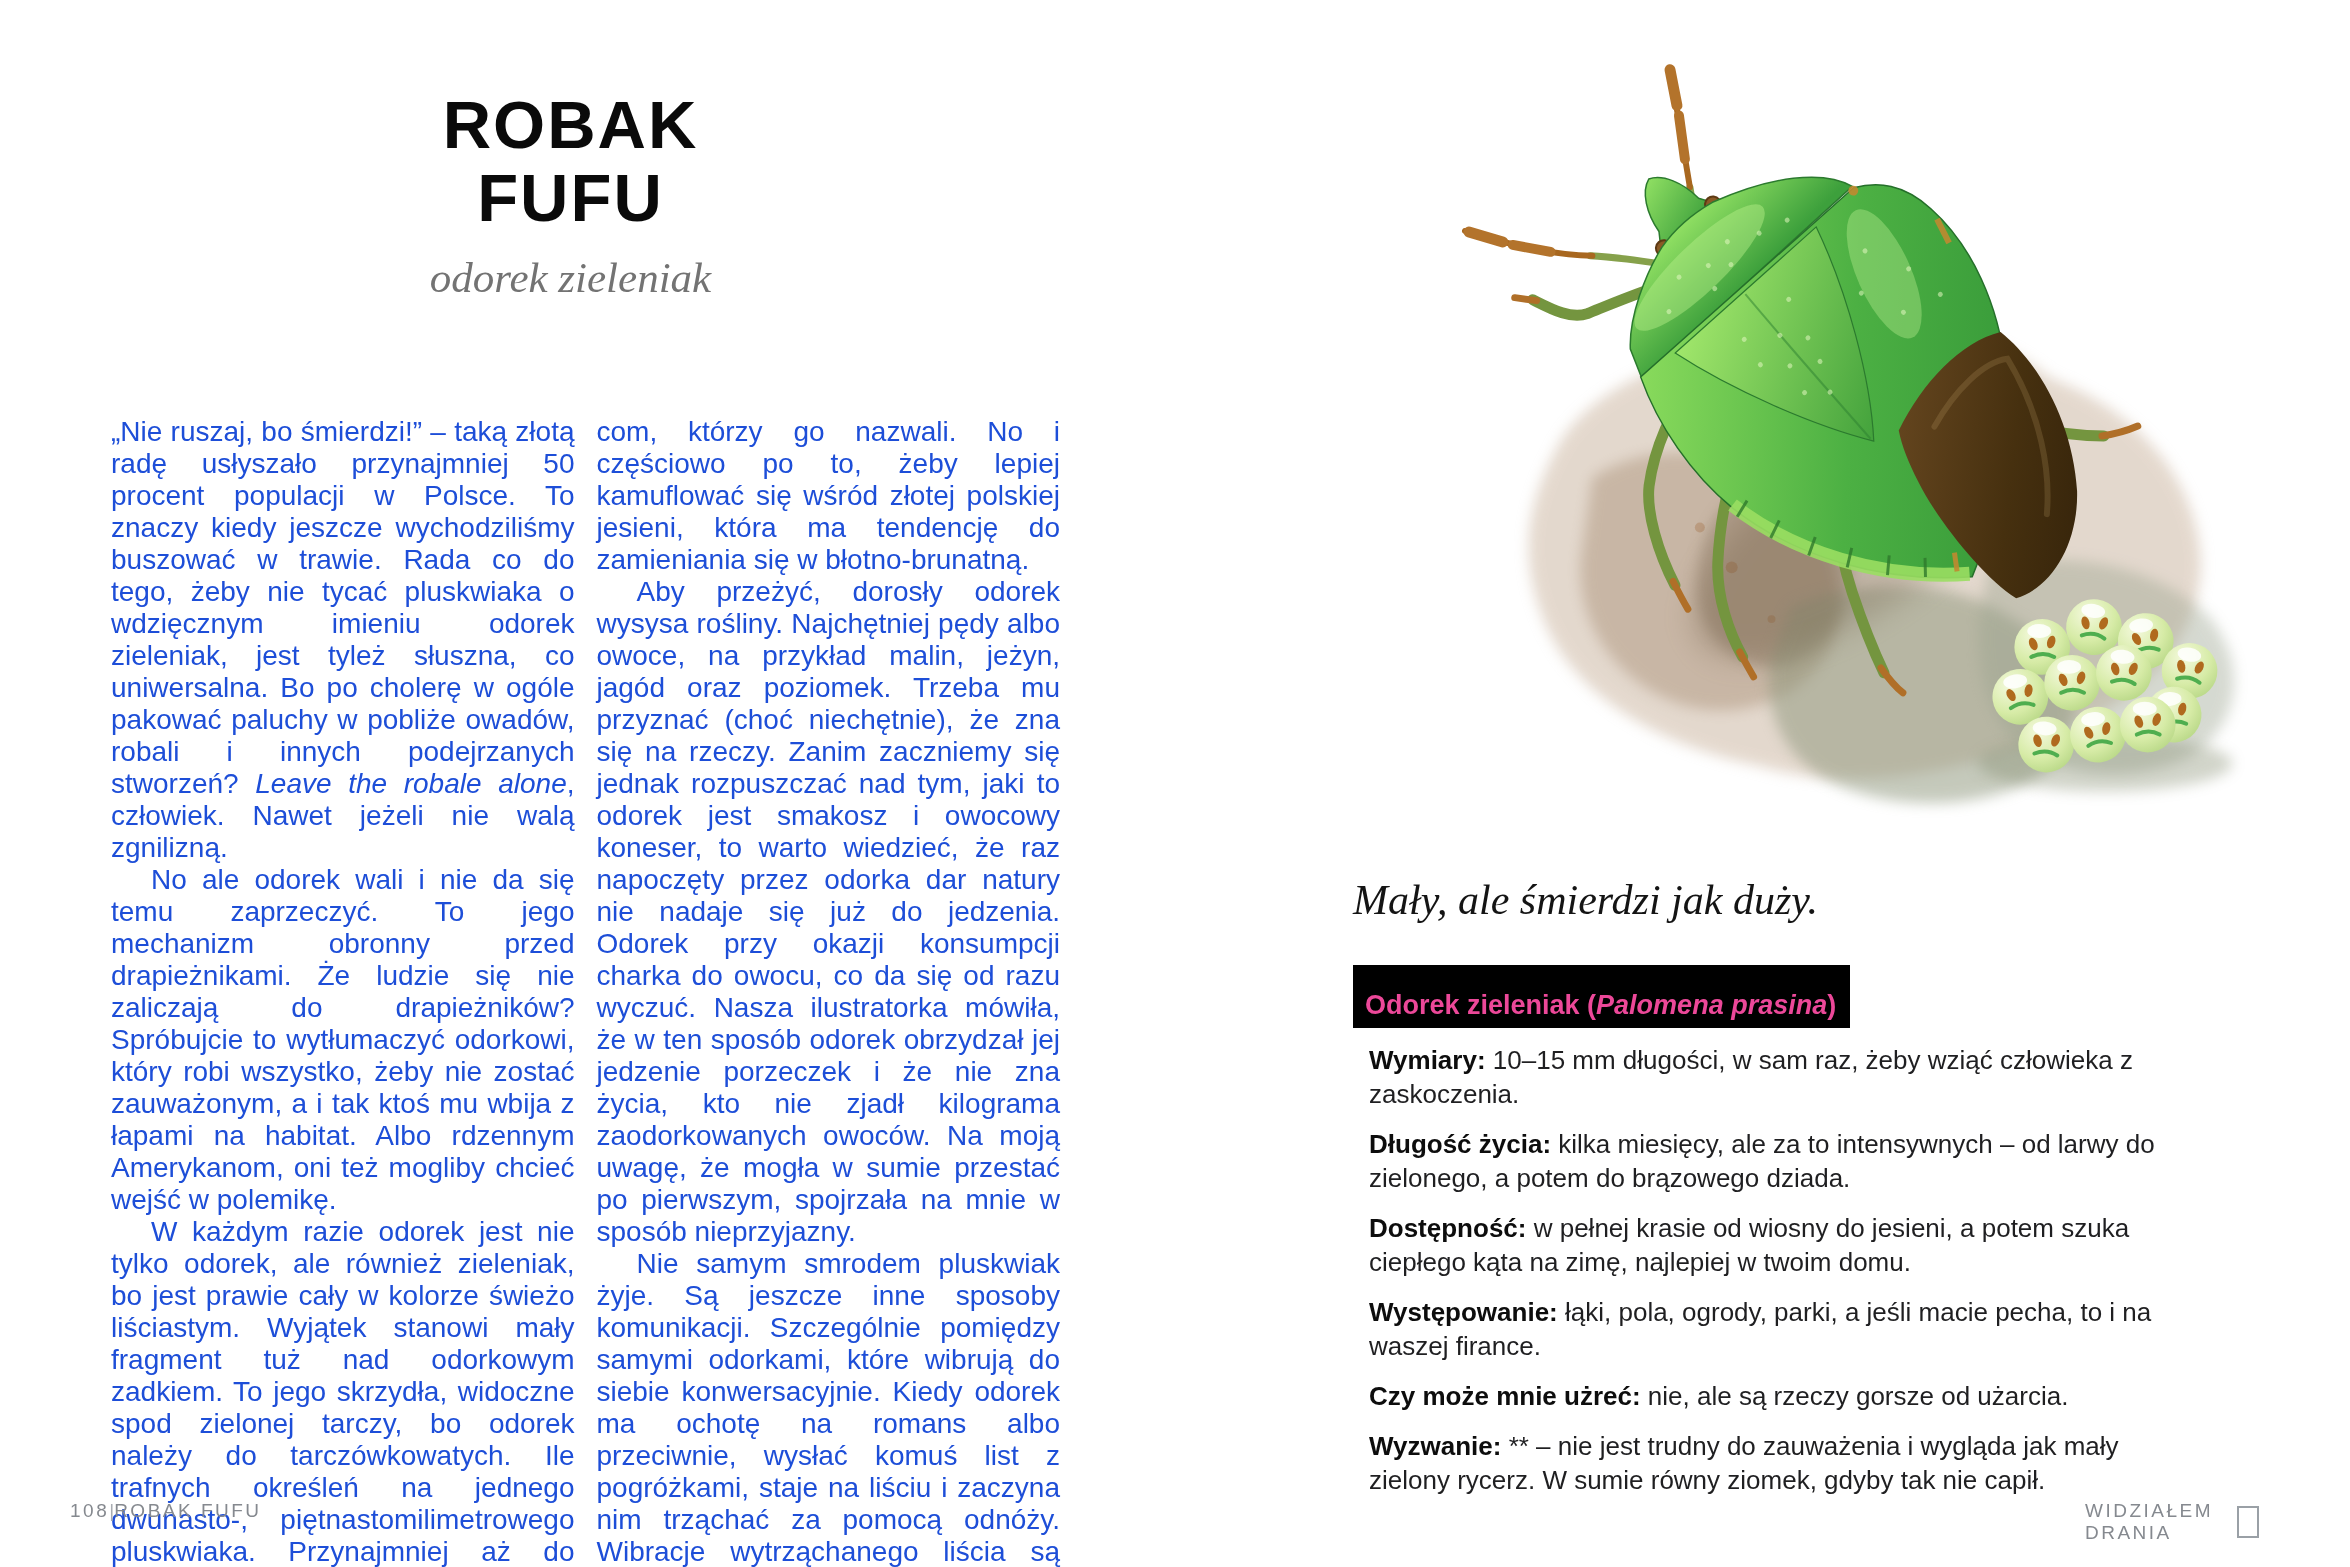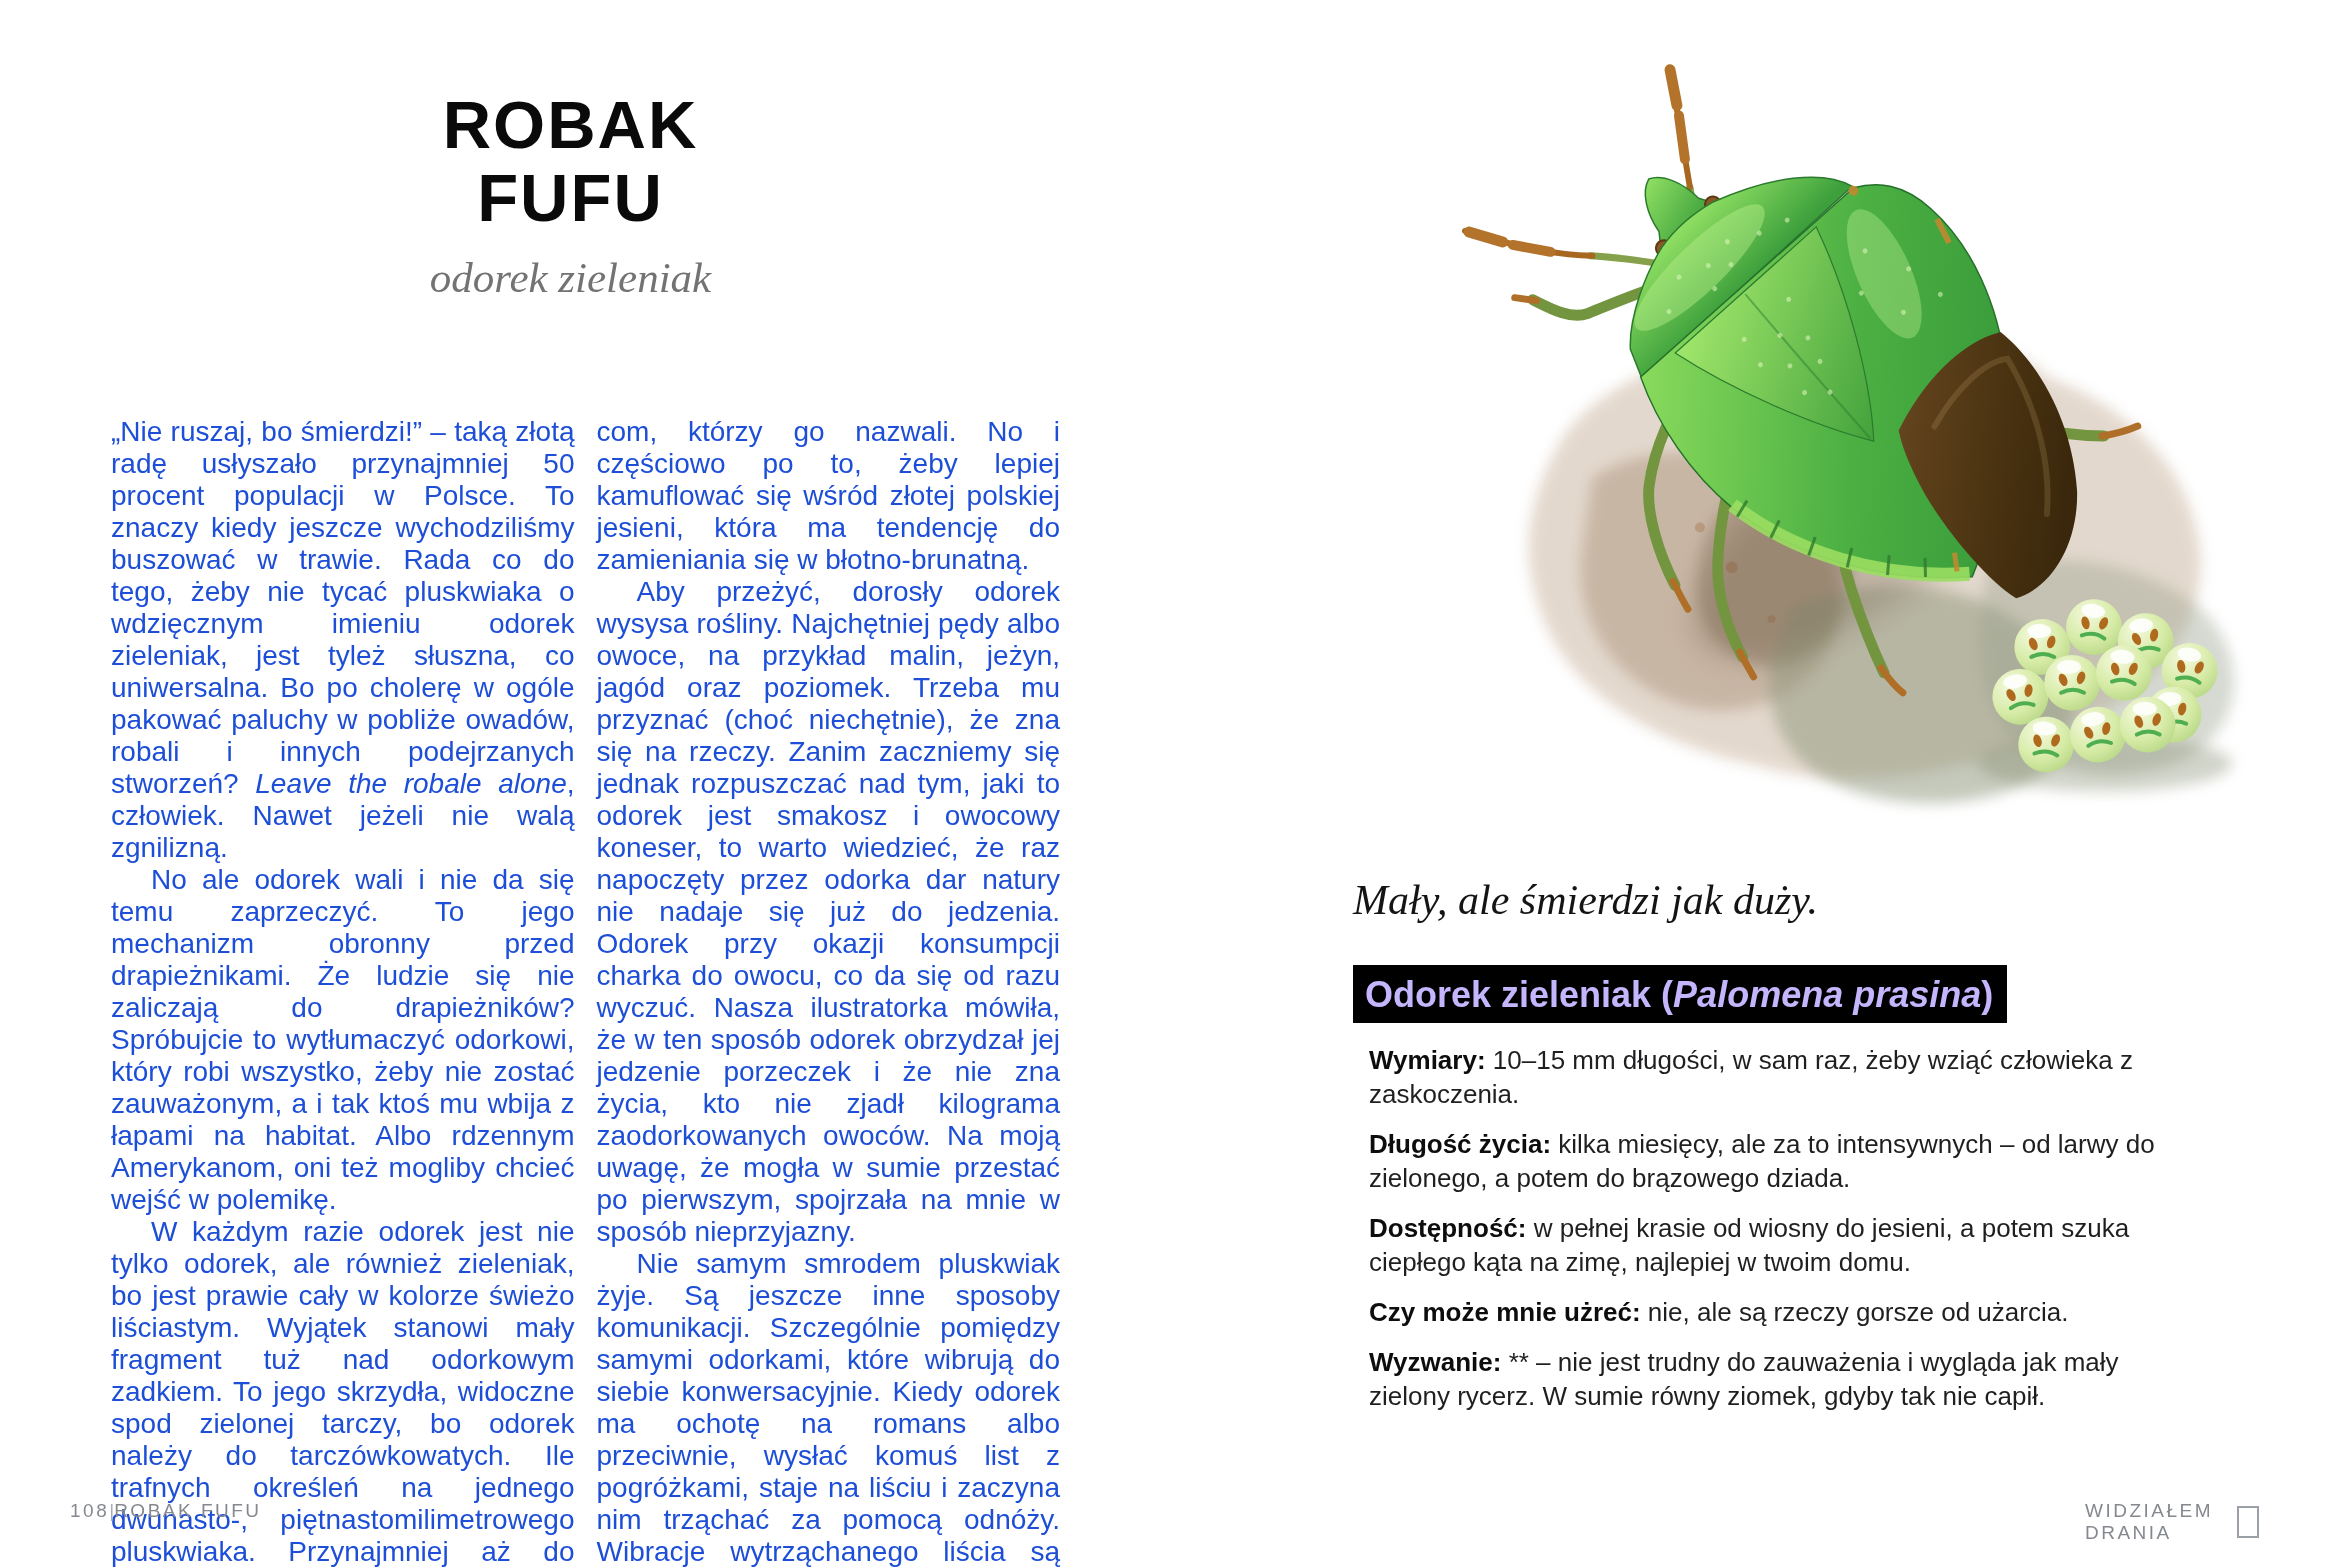--- a/index.html
+++ b/index.html
@@ -22,22 +22,22 @@
   .footer{position:absolute;top:1500px;font-size:19px;color:#85898f;letter-spacing:2.5px;}
   .footer-left{left:70px;display:flex;align-items:center;gap:0;}
   .footer-sep{color:#a8acb2;letter-spacing:0;}
   .footer-right{left:2085px;display:flex;align-items:center;gap:13px;}
   .checkbox{width:33px;height:32px;border:2px solid #9aa0a6;background:#fff;box-sizing:border-box;}
 
   
   .tagline{position:absolute;left:1353px;top:876px;margin:0;
            font-family:"Liberation Serif",serif;font-style:italic;font-weight:normal;
            font-size:42px;color:#141414;}
-  .species-label{position:absolute;left:1353px;top:965px;background:#000;color:#c4b5fd;
-                 font-size:36px;font-weight:bold;padding:8px 14px 7px 12px;line-height:1.2;}
+  .species-label{position:absolute;left:1353px;top:965px;background:#000;color:#ec4899;
+                 font-size:27px;font-weight:bold;padding:24px 14px 7px 12px;line-height:1.2;}
   .species-label .it{font-style:italic;}
   .facts{position:absolute;left:1353px;top:1027px;width:826px;}
   .fact{margin:16px;font-size:26px;line-height:34px;color:#1f1f21;}
   .fact-label{font-weight:bold;color:#0d0d0d;}
 
   .illustration{position:absolute;left:1433px;top:10px;width:896px;height:846px;}
 </style>
 </head>
 <body>
 
@@ -213,20 +213,21 @@
   <h2 class="tagline">Mały, ale śmierdzi jak duży.</h2>
 
   <div class="species-label">
     <span><span>Odorek zieleniak (</span><span class="it">Palomena prasina</span><span>)</span></span>
   </div>
 
   <div class="facts">
       <p class="fact"><b class="fact-label">Wymiary:</b> 10–15 mm długości, w sam raz, żeby wziąć człowieka z zaskoczenia.</p>
       <p class="fact"><b class="fact-label">Długość życia:</b> kilka miesięcy, ale za to intensywnych – od larwy do zielonego, a potem do brązowego dziada.</p>
       <p class="fact"><b class="fact-label">Dostępność:</b> w pełnej krasie od wiosny do jesieni, a potem szuka ciepłego kąta na zimę, najlepiej w twoim domu.</p>
+      <p class="fact"><b class="fact-label">Występowanie:</b> łąki, pola, ogrody, parki, a jeśli macie pecha, to i na waszej firance.</p>
       <p class="fact"><b class="fact-label">Czy może mnie użreć:</b> nie, ale są rzeczy gorsze od użarcia.</p>
       <p class="fact"><b class="fact-label">Wyzwanie:</b> ** – nie jest trudny do zauważenia i wygląda jak mały zielony rycerz. W sumie równy ziomek, gdyby tak nie capił.</p>
     </div>
 
   <div class="footer footer-right">
     <span>WIDZIAŁEM DRANIA</span>
     <span class="checkbox"></span>
   </div>
 
 </div>

